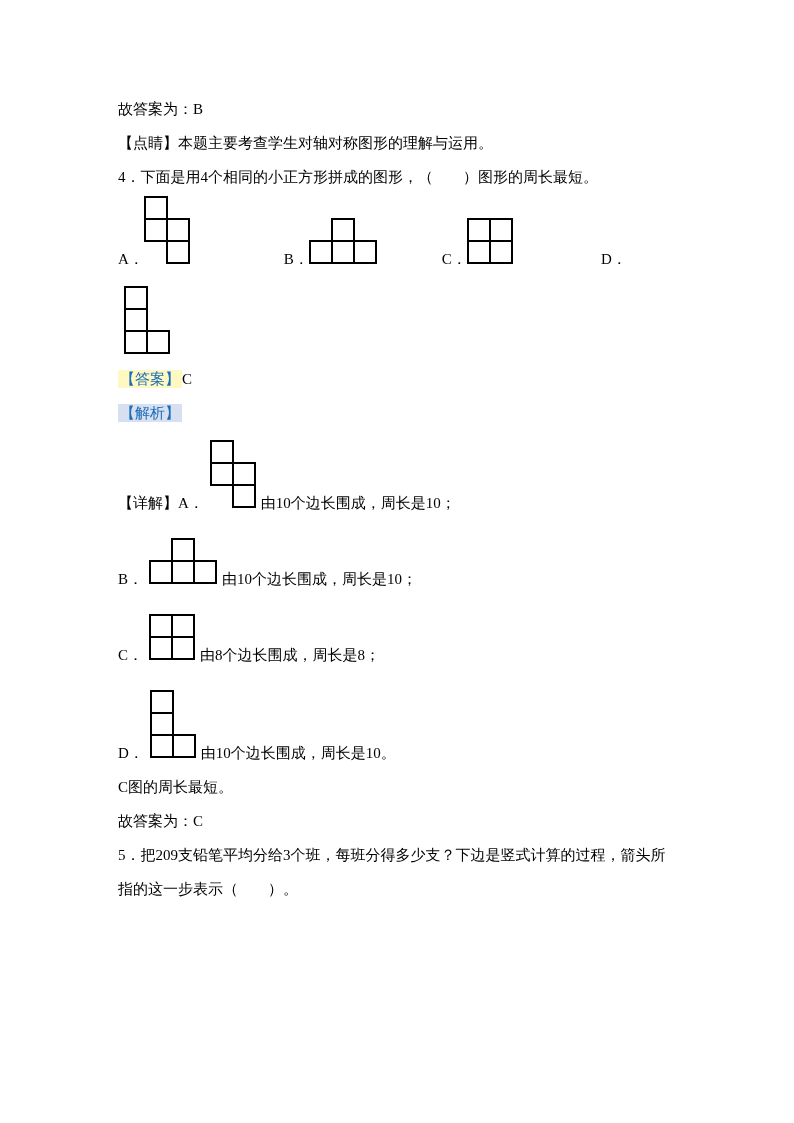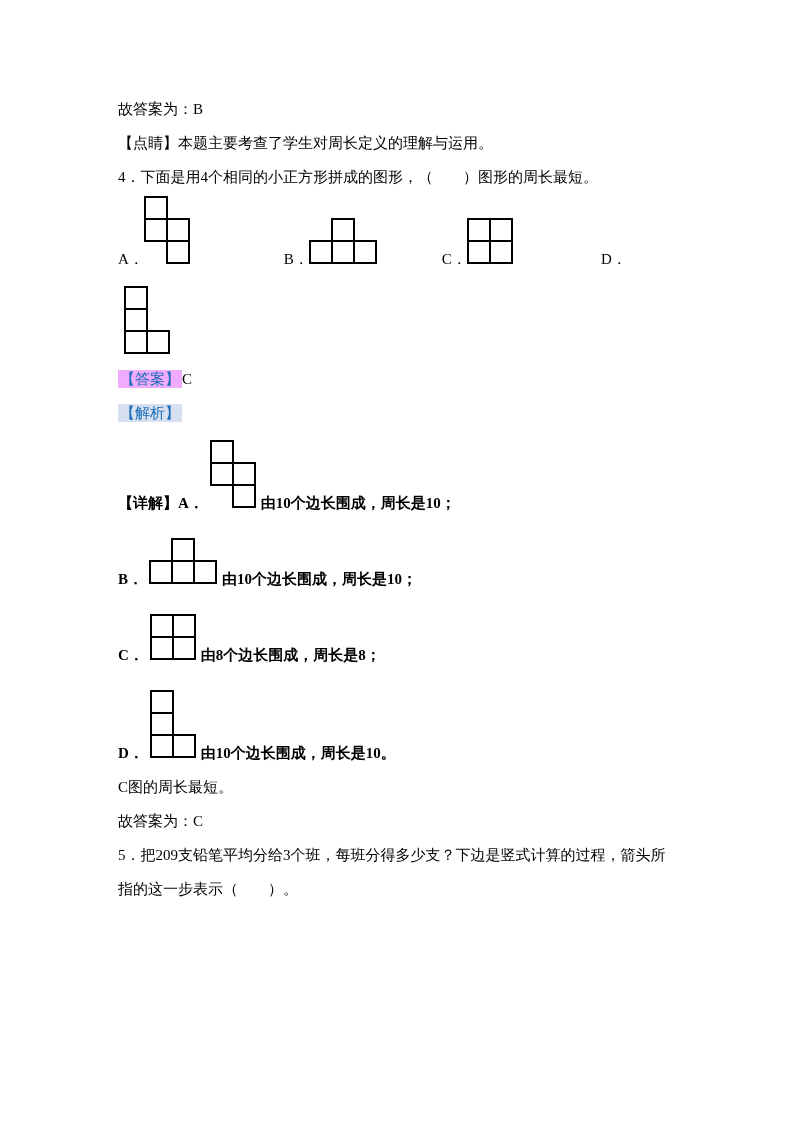--- a/index.html
+++ b/index.html
@@ -23,46 +23,46 @@
   .tetromino .cell{
     position:absolute;width:24px;height:24px;
     background:#fff;border:2px solid #000;box-sizing:border-box;
   }
   .options-row{margin-top:2px;white-space:nowrap;}
   .mr94{margin-right:94px;}
   .mr65{margin-right:65px;}
   .mr88{margin-right:88px;}
   .fig-line{margin:10px 0 6px 6px;line-height:0;height:68px;}
   .answer-line{margin-top:8px;}
-  .detail-line{white-space:nowrap;font-weight:bold;}
+  .detail-line{white-space:nowrap;}
   .detail-line .tetromino{margin-left:6px;margin-right:5px;}
   .detail-a{margin-top:10px;}
   .detail-gap{margin-top:18px;}
 </style>
 </head>
 <body>
 
 <div class="page">
 
   <p class="para">故答案为：B</p>
 
-  <p class="para">【点睛】本题主要考查了学生对周长定义的理解与运用。</p>
+  <p class="para">【点睛】本题主要考查学生对轴对称图形的理解与运用。</p>
 
   <p class="para">4．下面是用4个相同的小正方形拼成的图形，（　　）图形的周长最短。</p>
 
   <div class="para options-row">
     <span>A．</span><span class="tetromino mr94" style="width: 46px; height: 68px;"><div class="cell" style="left: 0px; top: 0px; border-color: rgb(0, 0, 0);"></div><div class="cell" style="left: 0px; top: 22px; border-color: rgb(0, 0, 0);"></div><div class="cell" style="left: 22px; top: 22px; border-color: rgb(0, 0, 0);"></div><div class="cell" style="left: 22px; top: 44px; border-color: rgb(0, 0, 0);"></div></span><span>B．</span><span class="tetromino mr65" style="width: 68px; height: 46px;"><div class="cell" style="left: 22px; top: 0px; border-color: rgb(0, 0, 0);"></div><div class="cell" style="left: 0px; top: 22px; border-color: rgb(0, 0, 0);"></div><div class="cell" style="left: 22px; top: 22px; border-color: rgb(0, 0, 0);"></div><div class="cell" style="left: 44px; top: 22px; border-color: rgb(0, 0, 0);"></div></span><span>C．</span><span class="tetromino mr88" style="width: 46px; height: 46px;"><div class="cell" style="left: 0px; top: 0px; border-color: rgb(0, 0, 0);"></div><div class="cell" style="left: 22px; top: 0px; border-color: rgb(0, 0, 0);"></div><div class="cell" style="left: 0px; top: 22px; border-color: rgb(0, 0, 0);"></div><div class="cell" style="left: 22px; top: 22px; border-color: rgb(0, 0, 0);"></div></span><span>D．</span>
   </div>
 
   <div class="para fig-line">
     <span class="tetromino" style="width: 46px; height: 68px;"><div class="cell" style="left: 0px; top: 0px; border-color: rgb(0, 0, 0);"></div><div class="cell" style="left: 0px; top: 22px; border-color: rgb(0, 0, 0);"></div><div class="cell" style="left: 0px; top: 44px; border-color: rgb(0, 0, 0);"></div><div class="cell" style="left: 22px; top: 44px; border-color: rgb(0, 0, 0);"></div></span>
   </div>
 
   <p class="para answer-line">
-    <span class="hl" style="background: #f0abfc; color: rgb(27, 108, 185);">【答案】</span><span>C</span>
+    <span class="hl" style="background: #fef9c3; color: rgb(27, 108, 185);">【答案】</span><span>C</span>
   </p>
 
   <p class="para">
     <span class="hl" style="background: rgb(214, 224, 240); color: rgb(27, 108, 185); margin-top: 21px;">【解析】</span>
   </p>
 
 
   <div class="para detail-line detail-a">
     <span>【详解】</span><span>A．</span><span class="tetromino" style="width: 46px; height: 68px;"><div class="cell" style="left: 0px; top: 0px; border-color: rgb(0, 0, 0);"></div><div class="cell" style="left: 0px; top: 22px; border-color: rgb(0, 0, 0);"></div><div class="cell" style="left: 22px; top: 22px; border-color: rgb(0, 0, 0);"></div><div class="cell" style="left: 22px; top: 44px; border-color: rgb(0, 0, 0);"></div></span><span>由10个边长围成，周长是10；</span>
   </div>

